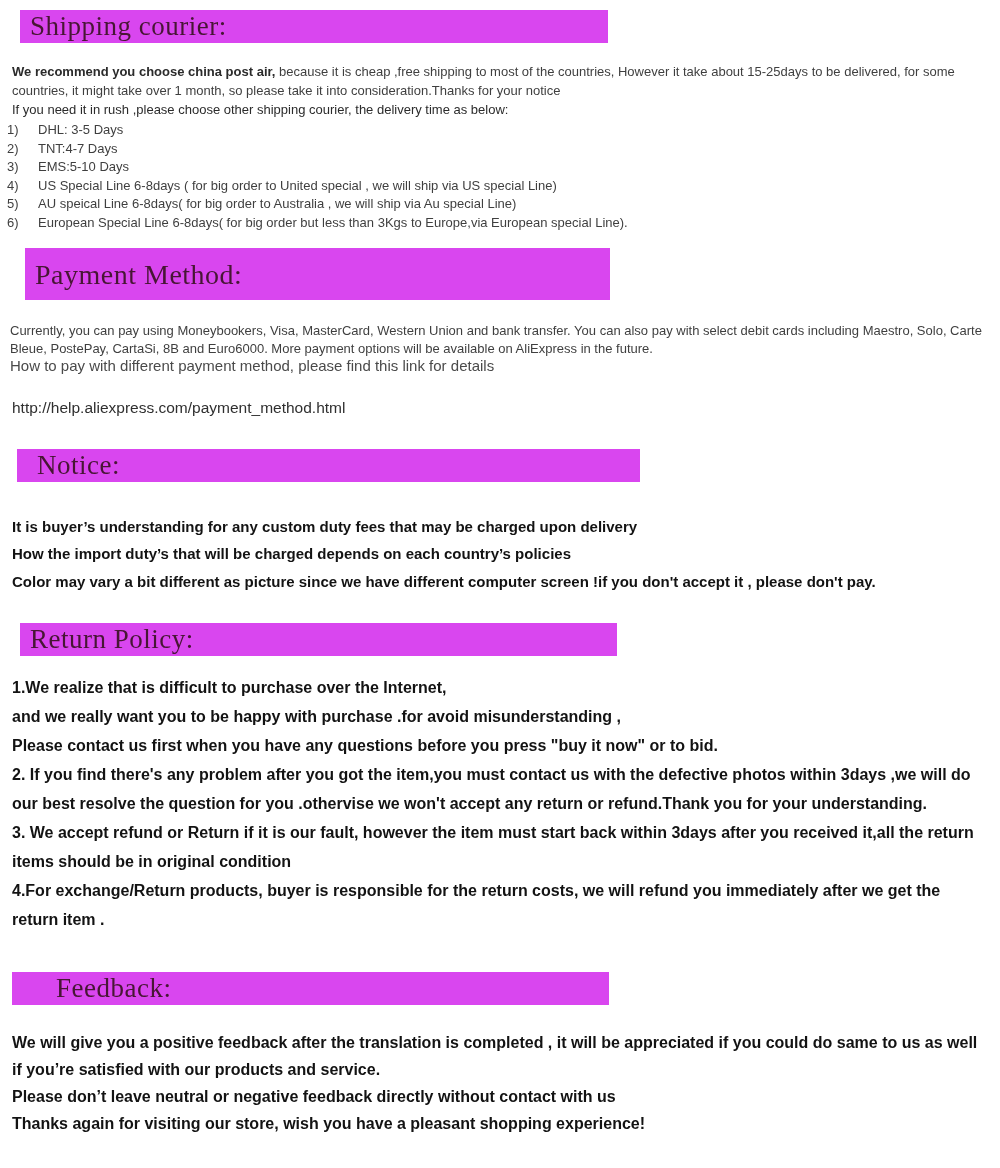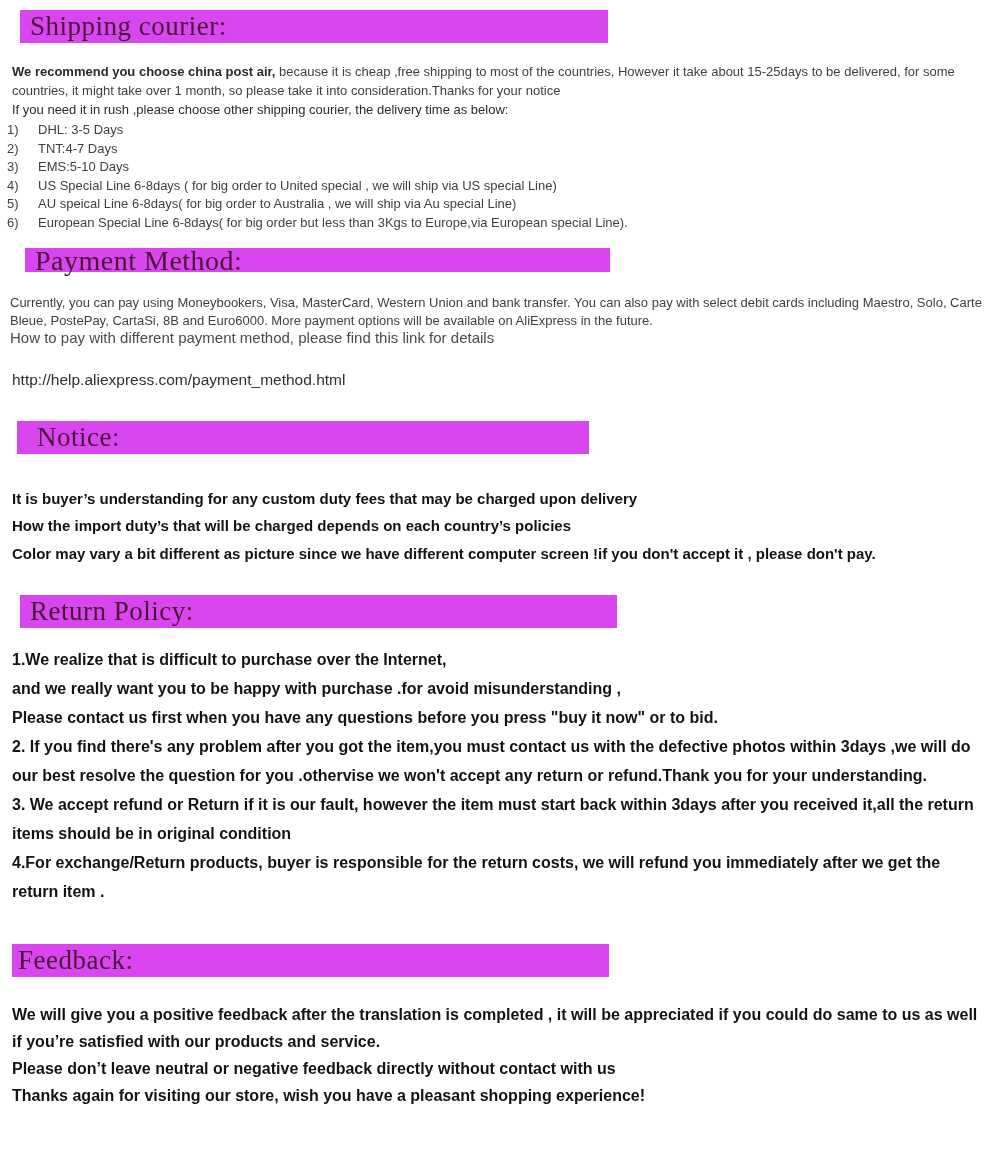--- a/index.html
+++ b/index.html
@@ -27,28 +27,28 @@
     margin: 0;
     font-family: "Liberation Serif", "DejaVu Serif", serif;
     font-weight: 500;
     font-size: 27px;
     line-height: 33px;
     color: #471634;
     letter-spacing: 0.5px;
   }
   .bar-shipping { margin: 10px 0 0 20px; width: 588px; }
   .bar-shipping h2 { padding-left: 10px; }
-  .bar-payment  { margin: 16px 16px 0 25px; width: 585px; height: 24px; }
+  .bar-payment  { margin: 16px 16px 0 25px; width: 585px; height: 52px; }
   .bar-payment h2 { padding-left: 10px; font-size: 28px; }
-  .bar-notice   { margin: 32px 0 0 17px; width: 572px; }
+  .bar-notice   { margin: 32px 0 0 17px; width: 623px; }
   .bar-notice h2 { padding-left: 20px; }
   .bar-return   { margin: 28px 16px 0 20px; width: 597px; }
   .bar-return h2 { padding-left: 10px; }
   .bar-feedback { margin: 38px 0 0 12px; width: 597px; }
-  .bar-feedback h2 { padding-left: 6px; }
+  .bar-feedback h2 { padding-left: 6px; margin-left: 38px; }
 
   
   .smalltext {
     font-size: 13px;
     line-height: 19px;
     color: #3f3f3f;
   }
   .shipping-intro { margin: 19px 6px 0 12px; }
   .shipping-intro .b { font-weight: bold; color: #2b2b2b; }
   .rush-line { font-weight: normal; color: #2b2b2b; margin: 0 6px 0 12px; }

